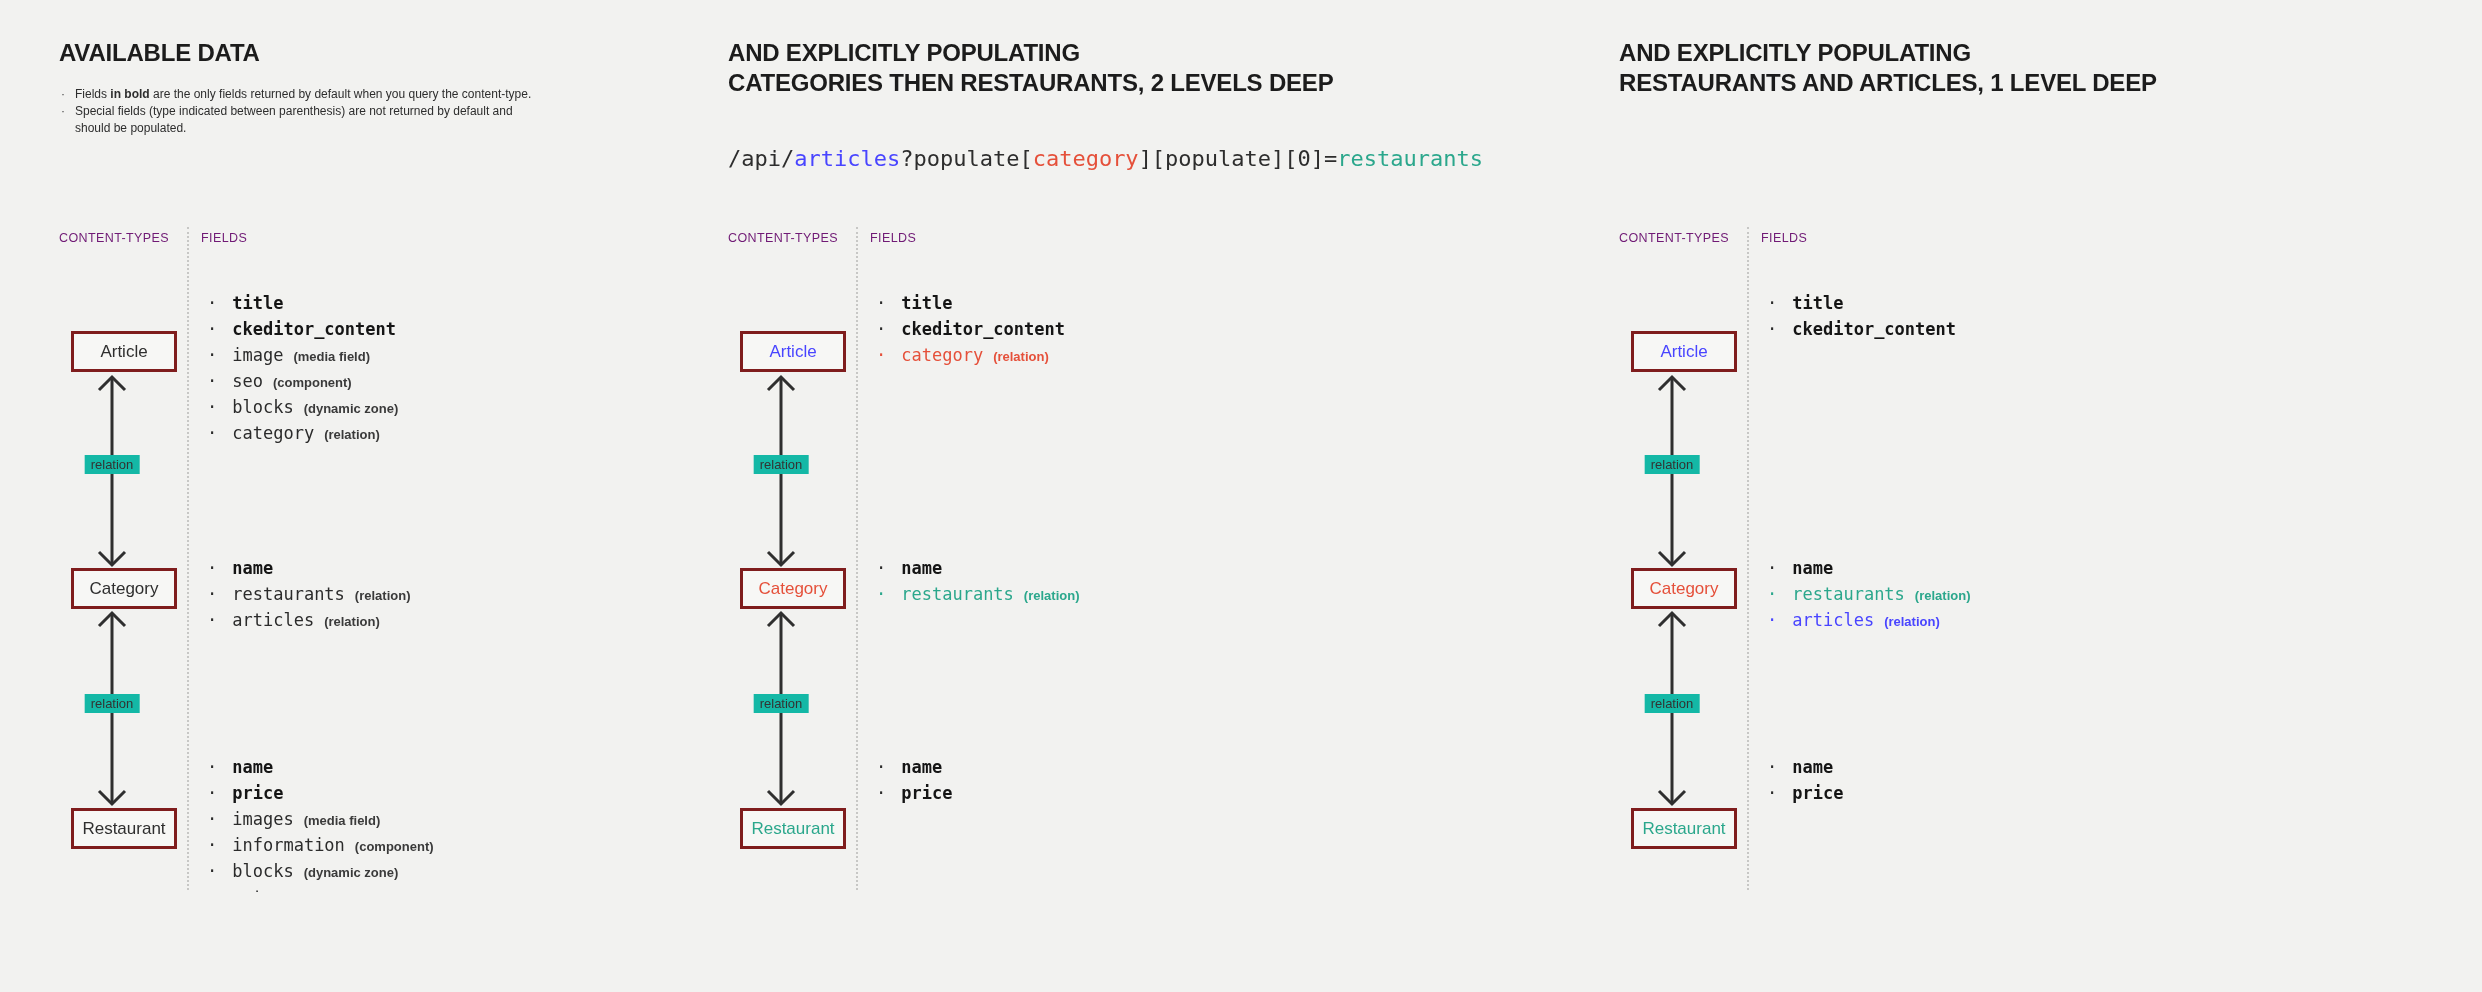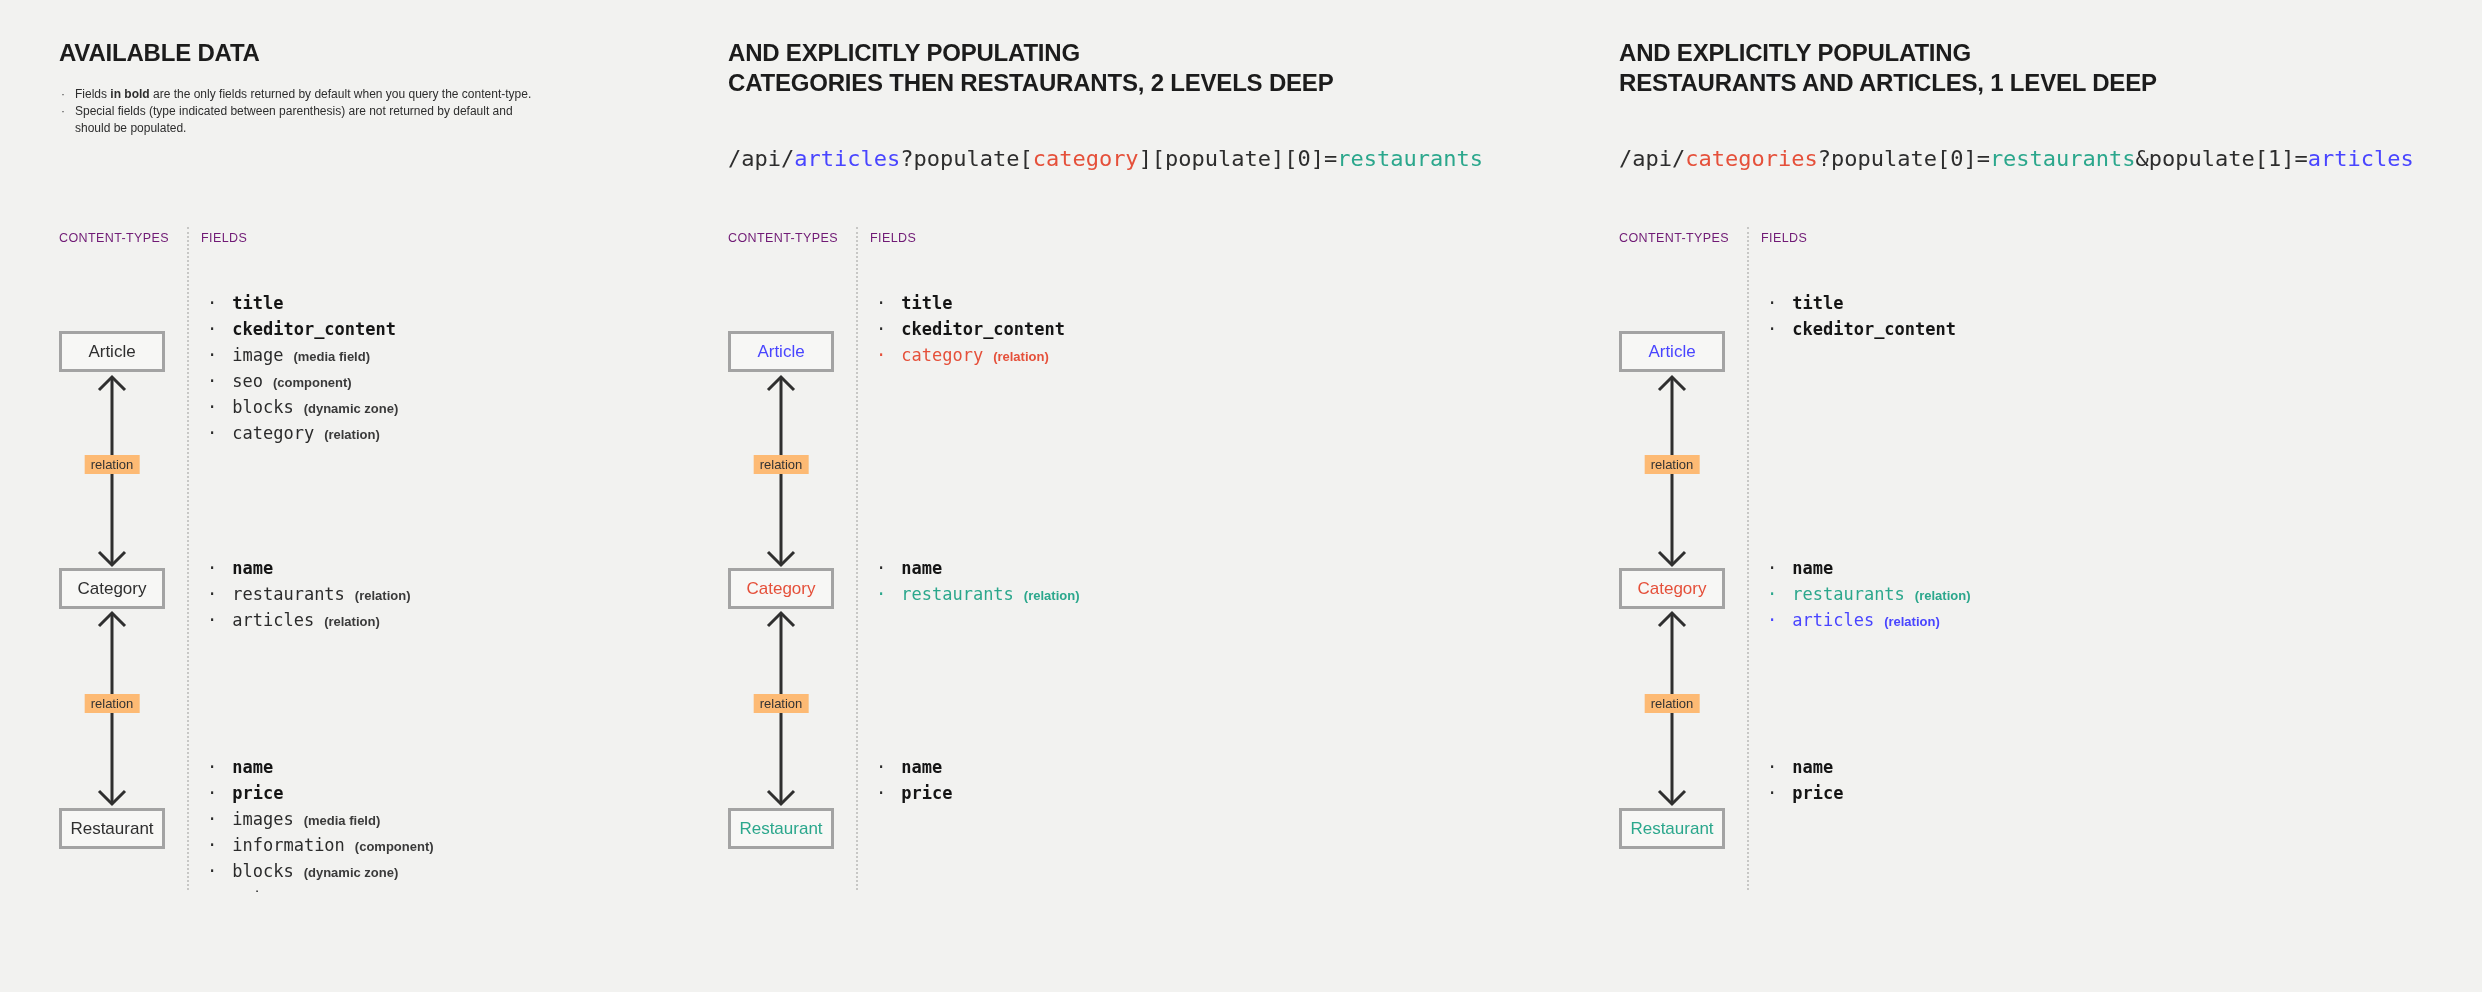--- a/index.html
+++ b/index.html
@@ -20,32 +20,32 @@
   .api{position:absolute;left:0;top:146px;font-family:"DejaVu Sans Mono",monospace;font-size:22px;
        color:#2d2d2d;white-space:nowrap;}
 
   
   .sec-label{position:absolute;top:231px;font-size:12.5px;letter-spacing:0.4px;color:#701a75;white-space:nowrap;}
   .sec-ct{left:0;}
   .sec-f{left:142px;}
   .vsep{position:absolute;left:128px;top:227px;height:731px;width:0;border-left:2px dotted #c7c7c5;}
 
   
-  .ct-box{position:absolute;left:0;width:100px;height:35px;border:3px solid #a3a3a3;background:#f7f7f5;
+  .ct-box{position:absolute;left:12px;width:100px;height:35px;border:3px solid #7f1d1d;background:#f7f7f5;
           display:flex;align-items:center;justify-content:center;font-size:17px;color:#2f2f2f;}
   .box-article{top:331px;}
   .box-category{top:568px;}
   .box-restaurant{top:808px;}
 
   
   .arrow{position:absolute;left:35px;width:36px;}
   .arrow1{top:373px;height:196px;}
   .arrow2{top:609px;height:199px;}
   .arrow svg{display:block;}
-  .rel-label{position:absolute;left:53px;transform:translateX(-50%);background:#fdba74;
+  .rel-label{position:absolute;left:53px;transform:translateX(-50%);background:#14b8a6;
              padding:2px 6px;font-size:13px;color:#333;}
   .rel1{top:455px;}
   .rel2{top:694px;}
 
   
   .fields{position:absolute;left:148px;margin:0;padding:0;list-style:none;
           font-family:"DejaVu Sans Mono",monospace;font-size:17px;line-height:25px;color:#2b2b2b;white-space:nowrap;}
   .fields-article{top:291px;}
   .fields-category{top:556px;}
   .fields-restaurant{top:755px;}
@@ -184,23 +184,20 @@
       <li class="bold"><span class="fname">name</span><span class="ftype"></span></li>
       <li class="bold"><span class="fname">price</span><span class="ftype"></span></li>
     </ul>
   </div>
 
   <div class="panel" id="panel-categories">
     <div class="h-title">
       <div>AND EXPLICITLY POPULATING</div>
       <div>RESTAURANTS AND ARTICLES, 1 LEVEL DEEP</div>
     </div>
-    <div class="api">
-      <span>/api/</span><span class="c-red">categories</span><span>?populate[0]=</span><span class="c-teal">restaurants</span><span>&amp;populate[1]=</span><span class="c-blue">articles</span>
-    </div>
 
     <div class="sec-label sec-ct">CONTENT-TYPES</div>
     <div class="vsep"></div>
     <div class="sec-label sec-f">FIELDS</div>
 
     <div class="ct-box box-article">
       <span class="c-blue">Article</span>
     </div>
     <div class="arrow arrow1">
       <svg width="36" height="196" viewBox="0 0 36 196" fill="none">

